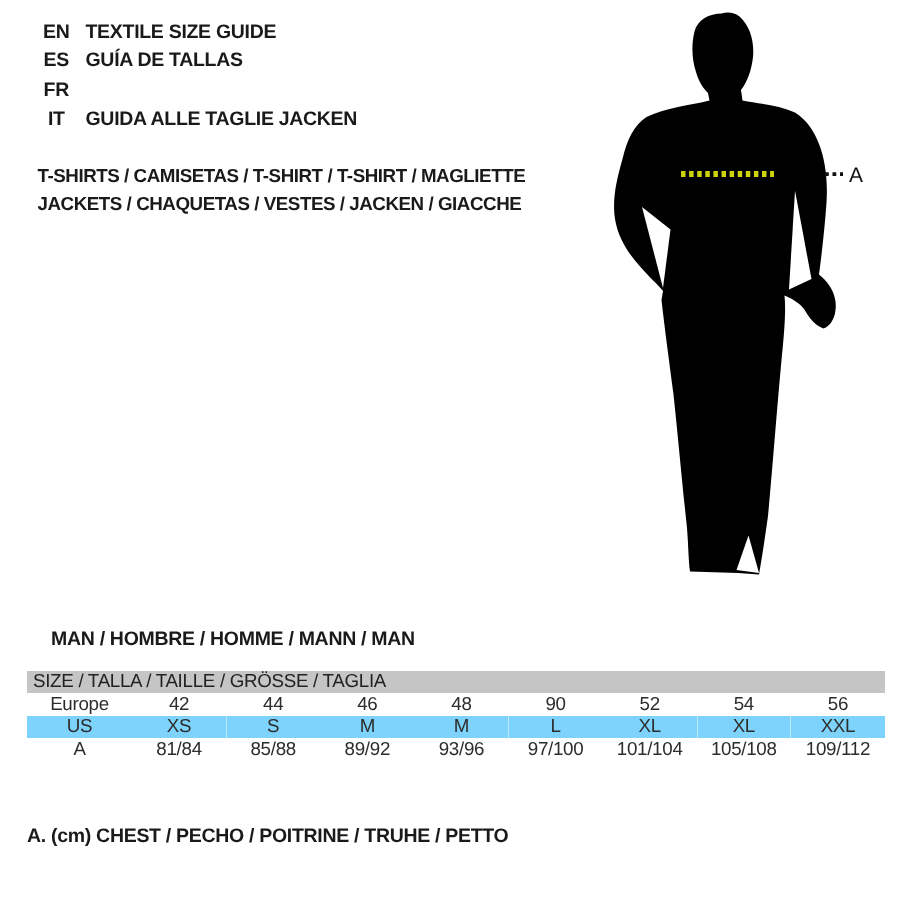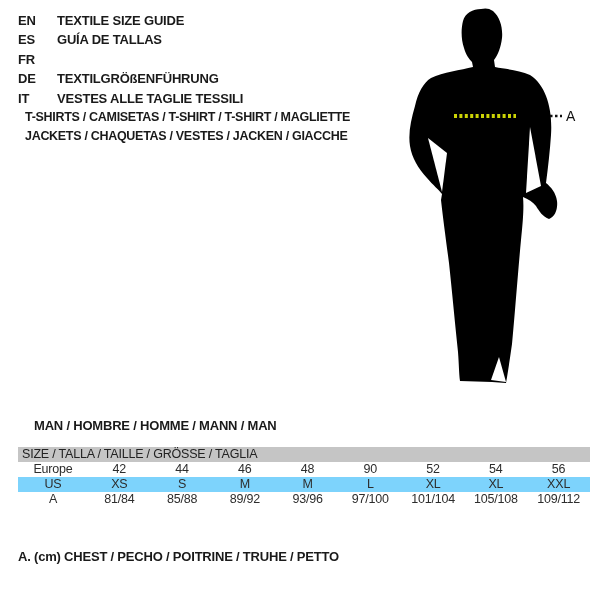--- a/index.html
+++ b/index.html
@@ -9,21 +9,21 @@
     font-family:"Liberation Sans", sans-serif;
     color:#1a1a1a;
     -webkit-font-smoothing:antialiased;
   }
   .langs {
     position:absolute; left:18px; top:11px;
     font-weight:bold; font-size:13px; line-height:19.4px;
     letter-spacing:-0.2px;
   }
   .lang-row { display:flex; }
-  .lang-code { width:39px; }
+  .lang-code { width:39px;text-align:center; }
   .cats {
     position:absolute; left:25px; top:108px;
     font-weight:bold; font-size:12.5px; line-height:19px;
     letter-spacing:-0.3px; white-space:nowrap;
   }
   .figure { position:absolute; left:392px; top:0; width:200px; height:400px; }
   .figure svg { display:block; }
   .figure text { font-family:"Liberation Sans", sans-serif; font-size:14px; fill:#111; }
   .section-title {
     position:absolute; left:18px; top:418px;
@@ -58,26 +58,22 @@
     <span>TEXTILE SIZE GUIDE</span>
   </div>
   <div class="lang-row">
     <span class="lang-code">ES</span>
     <span>GUÍA DE TALLAS</span>
   </div>
   <div class="lang-row">
     <span class="lang-code">FR</span>
   </div>
   <div class="lang-row">
-    <span class="lang-code">DE</span>
-    <span>TEXTILGRÖßENFÜHRUNG</span>
-  </div>
-  <div class="lang-row">
     <span class="lang-code">IT</span>
-    <span>VESTES ALLE TAGLIE TESSILI</span>
+    <span>GUIDA ALLE TAGLIE JACKEN</span>
   </div>
 </div>
 
 <div class="cats">
   <div>T-SHIRTS / CAMISETAS / T-SHIRT / T-SHIRT / MAGLIETTE</div>
   <div>JACKETS / CHAQUETAS / VESTES / JACKEN / GIACCHE</div>
 </div>
 
 <div class="figure">
   <svg width="200" height="400" viewBox="392 0 200 400" xmlns="http://www.w3.org/2000/svg">

